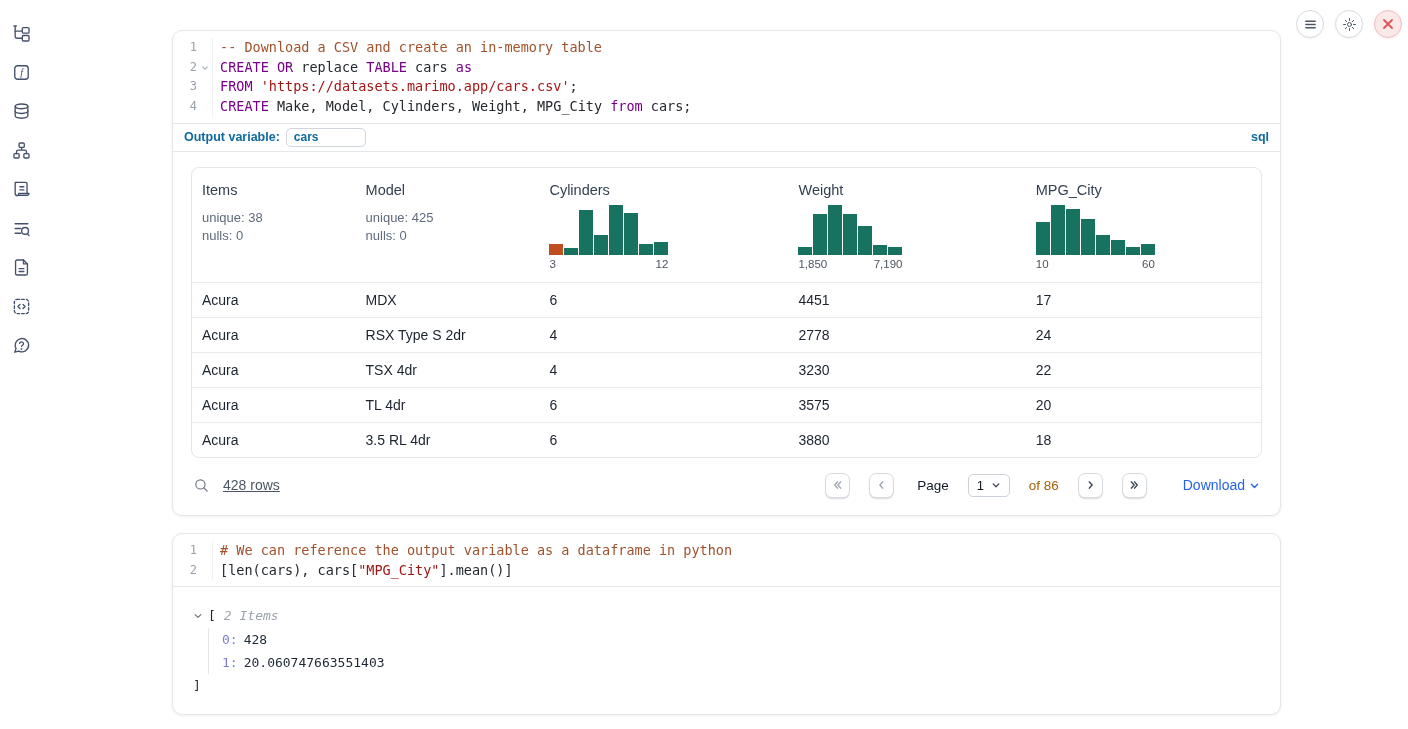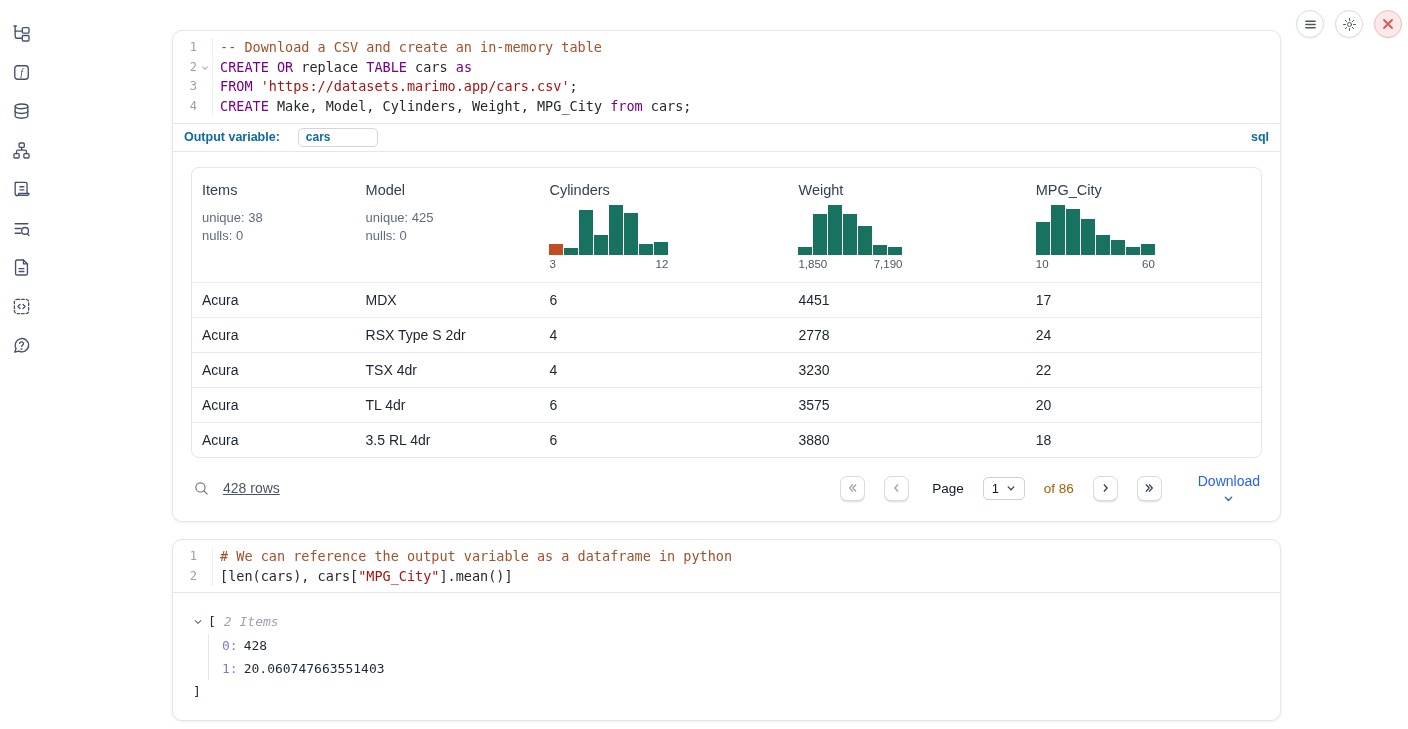--- a/index.html
+++ b/index.html
@@ -33,21 +33,21 @@
   .code-line { display:flex; font-family:"DejaVu Sans Mono", monospace; font-size:13.5px; line-height:19.7px; }
   .gutter { width:24px; text-align:right; color:#9aa1ab; font-size:12px; flex:none; }
   .fold { width:15px; text-align:center; color:#a6adb7; font-size:9px; flex:none; position:relative; top:2px; }
   .code-text { border-left:1px solid #eef0f2; padding-left:7px; white-space:pre; }
   .tok-kw { color:#770088; }
   .tok-com { color:#a0522d; }
   .tok-str { color:#a41515; }
   .tok-pl { color:#24292e; }
 
   
-  .outvar { display:flex; align-items:center; height:28px; border-top:1px solid #e3e6ea; padding:0 11px; gap:18px; }
+  .outvar { display:flex; align-items:center; height:28px; border-top:1px solid #e3e6ea; padding:0 11px; gap:6px; }
   .outvar-label { color:#0f6a9e; font-weight:bold; font-size:12.5px; }
   .outvar-input { width:80px; height:19px; border:1px solid #cfd6dd; border-radius:5px; font-size:12px; font-weight:bold;
     color:#0f6a9e; padding:0 7px; font-family:"Liberation Sans",sans-serif; outline:none; }
   .lang-tag { margin-left:auto; color:#0f6a9e; font-weight:bold; font-size:12.5px; }
 
   
   .output1 { border-top:1px solid #e3e6ea; padding:15px 18px 17px; }
   .tbl-box { border:1px solid #e3e6ea; border-radius:8px; overflow:hidden; }
   table.data { width:100%; border-collapse:collapse; }
   table.data th { text-align:left; vertical-align:top; padding:14px 8px 10px 10px; font-weight:400; }
@@ -68,21 +68,21 @@
   .pg-btn { width:25px; height:25px; border:1px solid #d7dade; border-radius:7px; background:#fff;
     box-shadow:0 1.5px 0 rgba(100,110,120,.18); display:flex; align-items:center; justify-content:center; cursor:pointer; }
   .pg-btn svg { fill:none; stroke-width:1.8; stroke-linecap:round; stroke-linejoin:round; }
   .pg-btn.disabled svg { stroke:#9ca3af; }
   .pg-btn.enabled svg { stroke:#374151; }
   .page-label { font-size:13.5px; color:#111827; margin-left:4px; }
   .page-select { height:23px; min-width:42px; border:1px solid #cbd2da; border-radius:5px; display:flex; align-items:center;
     padding:0 5px 0 8px; gap:7px; font-size:13px; color:#111827; cursor:pointer; background:#fff; }
   .page-select svg { stroke:#374151; fill:none; stroke-width:1.7; stroke-linecap:round; stroke-linejoin:round; }
   .of-label { font-size:13.5px; color:#a16207; }
-  .download { margin-left:17px; color:#2563eb; font-size:14px; display:flex; align-items:center; gap:4px; cursor:pointer;flex-direction:column; }
+  .download { margin-left:17px; color:#2563eb; font-size:14px; display:flex; align-items:center; gap:4px; cursor:pointer; }
   .download svg { stroke:#2563eb; fill:none; stroke-width:1.7; stroke-linecap:round; stroke-linejoin:round; }
 
   
   .output2 { border-top:1px solid #e3e6ea; padding:19px 20px 18px; }
   .tree { font-family:"DejaVu Sans Mono", monospace; font-size:13px; color:#1f2937; }
   .tree-head { display:flex; align-items:center; gap:5px; line-height:20px; }
   .tree-chevron { display:flex; cursor:pointer; }
   .tree-chevron svg { stroke:#6b7280; fill:none; stroke-width:1.6; stroke-linecap:round; stroke-linejoin:round; }
   .tree-items-label { color:#9ca3af; font-style:italic; margin-left:3px; }
   .tree-body { margin-left:15px; border-left:1px solid #e5e7eb; padding-left:13px; margin-top:2px; margin-bottom:2px; }

